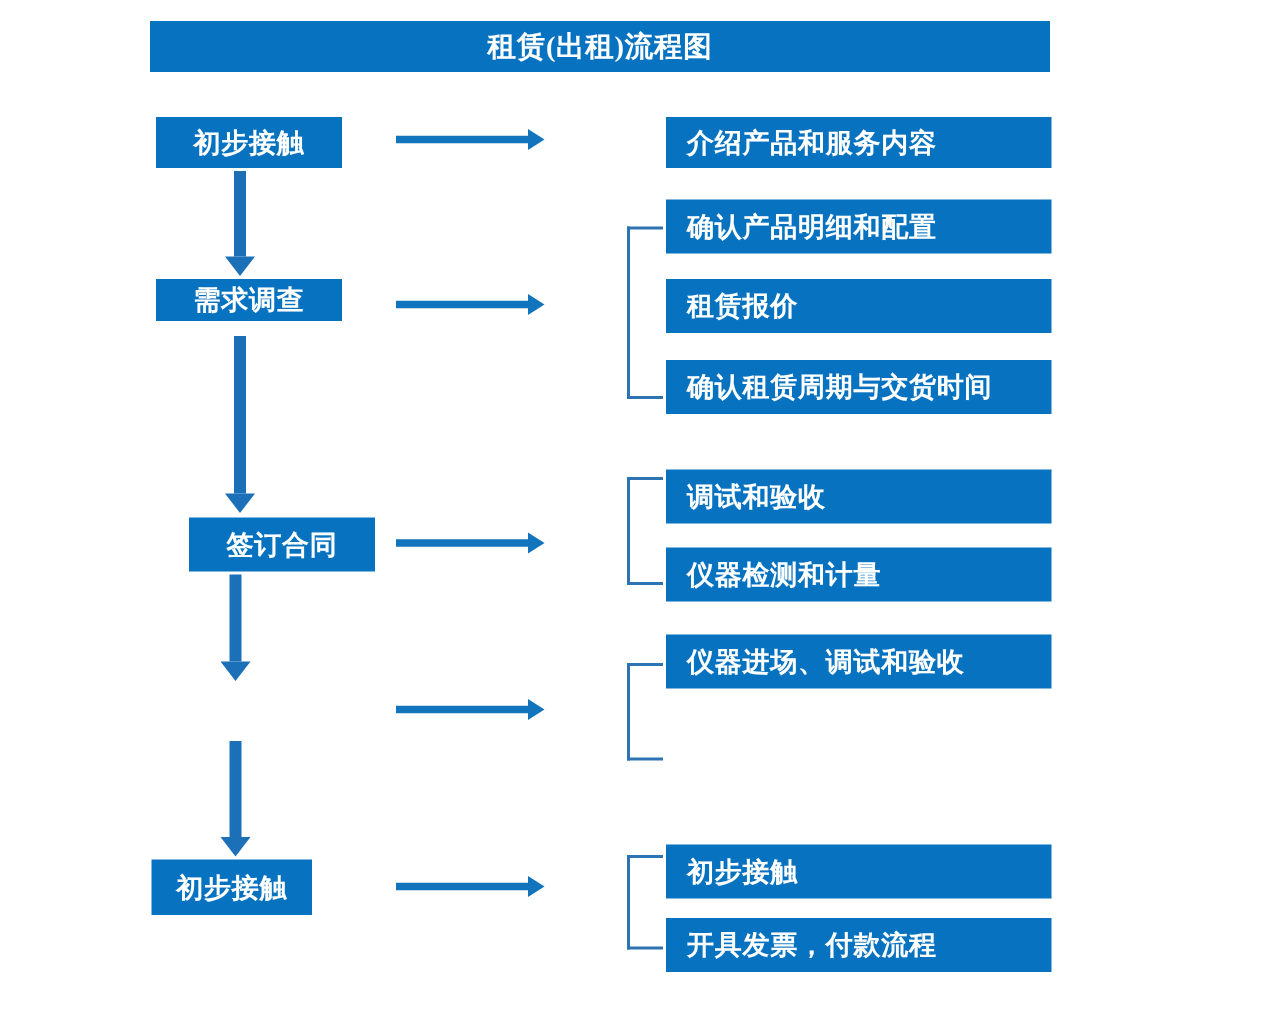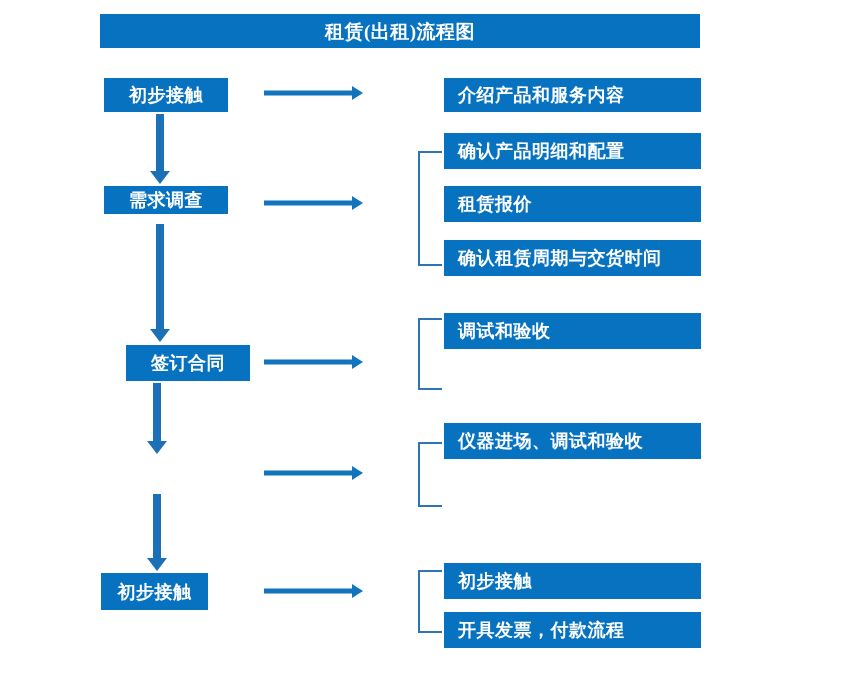--- a/index.html
+++ b/index.html
@@ -180,20 +180,21 @@
   <div class="box detail-box" style="left:444px; top:78px; width:257px; height:34px;">介绍产品和服务内容</div>
 
   <div class="box detail-box" style="left:444px; top:133px; width:257px; height:36px;">确认产品明细和配置</div>
 
   <div class="box detail-box" style="left:444px; top:186px; width:257px; height:36px;">租赁报价</div>
 
   <div class="box detail-box" style="left:444px; top:240px; width:257px; height:36px;">确认租赁周期与交货时间</div>
 
   <div class="box detail-box" style="left:444px; top:313px; width:257px; height:36px;">调试和验收</div>
 
+  <div class="box detail-box" style="left:444px; top:365px; width:257px; height:36px;">仪器检测和计量</div>
 
   <div class="box detail-box" style="left:444px; top:423px; width:257px; height:36px;">仪器进场、调试和验收</div>
 
 
   <div class="box detail-box" style="left:444px; top:563px; width:257px; height:36px;">初步接触</div>
 
   <div class="box detail-box" style="left:444px; top:612px; width:257px; height:36px;">开具发票，付款流程</div>
 
 </div>
 

